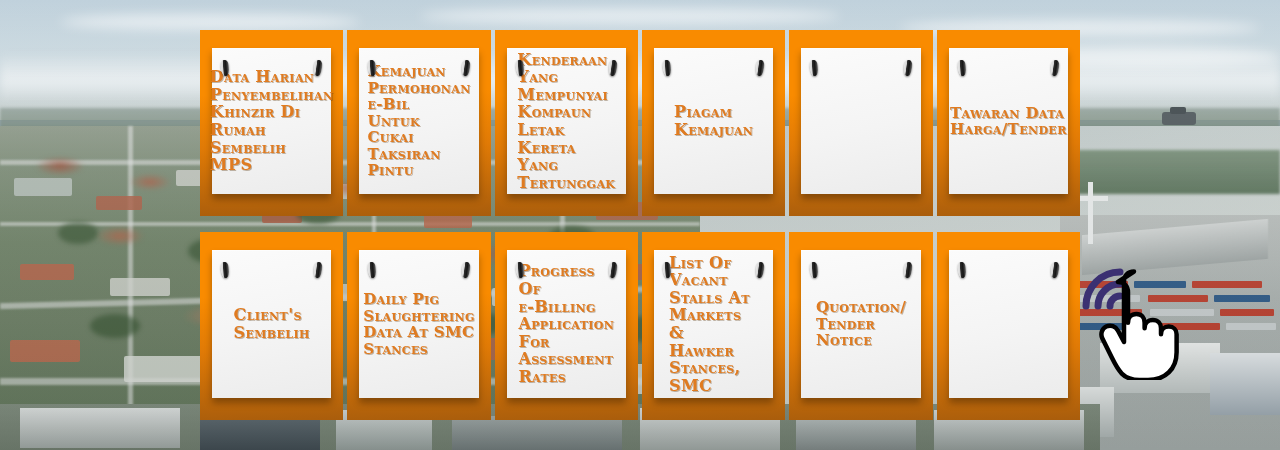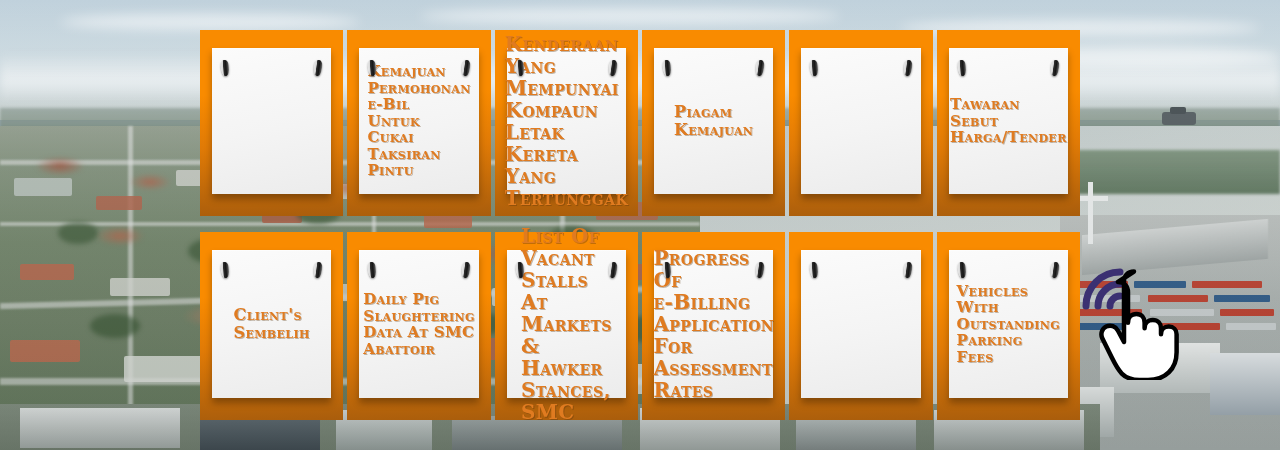--- a/index.html
+++ b/index.html
@@ -136,21 +136,21 @@
     font-weight:bold;
     font-variant:small-caps;
     font-size:15px;
     line-height:1.10;
     letter-spacing:.4px;
     text-align:left;
     text-shadow:1px 1px 0 rgba(90,55,15,.35);
     white-space:pre-line;
     margin:11px;
   }
-  .tile.t-sm .title{font-size:20px;}
+  .tile.t-sm .title{font-size:16px;}
   .tile.t-lg .title{font-size:16px;}
 
   
   .clip{
     position:absolute;top:12px;width:8px;height:16px;
     background:linear-gradient(92deg,#e9e9e9 0%,#d6d6d6 26%,#2d2d2d 34%,#151515 62%,#4a4a4a 84%,#9a9a9a 100%);
     border-radius:45% 45% 42% 42%/34% 34% 56% 56%;
     box-shadow:0 1px 2px rgba(0,0,0,.45);
     transform:rotate(-6deg);
   }
@@ -257,20 +257,25 @@
     <div class="bld" style="position:absolute;left:934px;top:6px;width:150px;height:40px;background:linear-gradient(180deg,#cdd3d2,#8e9794);"></div>
   </div>
 </div>
 
 <div id="grid">
 
   <div class="tile t-sm">
     <div class="paper">
       <span class="clip left"></span>
       <span class="clip right"></span>
+      <p class="title">Data Harian
+Penyembelihan
+Khinzir Di
+Rumah
+Sembelih MPS</p>
     </div>
   </div>
 
   <div class="tile">
     <div class="paper">
       <span class="clip left"></span>
       <span class="clip right"></span>
       <p class="title">Kemajuan
 Permohonan
 e-Bil
@@ -307,84 +312,83 @@
     <div class="paper">
       <span class="clip left"></span>
       <span class="clip right"></span>
     </div>
   </div>
 
   <div class="tile">
     <div class="paper">
       <span class="clip left"></span>
       <span class="clip right"></span>
-      <p class="title">Tawaran Sebut
+      <p class="title">Tawaran Data
 Harga/Tender</p>
     </div>
   </div>
 
   <div class="tile t-lg">
     <div class="paper">
       <span class="clip left"></span>
       <span class="clip right"></span>
       <p class="title">Client's
 Sembelih</p>
     </div>
   </div>
 
   <div class="tile">
     <div class="paper">
       <span class="clip left"></span>
       <span class="clip right"></span>
       <p class="title">Daily Pig
 Slaughtering
 Data At SMC
-Abattoir</p>
-    </div>
-  </div>
-
-  <div class="tile t-sm">
-    <div class="paper">
-      <span class="clip left"></span>
-      <span class="clip right"></span>
-      <p class="title">List Of Vacant
-Stalls At
-Markets &amp;
-Hawker
-Stances, SMC</p>
+Stances</p>
     </div>
   </div>
 
   <div class="tile t-sm">
     <div class="paper">
       <span class="clip left"></span>
       <span class="clip right"></span>
       <p class="title">Progress Of
 e-Billing
 Application
 For
 Assessment
 Rates</p>
     </div>
   </div>
 
-  <div class="tile">
-    <div class="paper">
-      <span class="clip left"></span>
-      <span class="clip right"></span>
-    </div>
-  </div>
-
-  <div class="tile">
-    <div class="paper">
-      <span class="clip left"></span>
-      <span class="clip right"></span>
-      <p class="title">Vehicles With
-Outstanding
-Parking Fees</p>
+  <div class="tile t-sm">
+    <div class="paper">
+      <span class="clip left"></span>
+      <span class="clip right"></span>
+      <p class="title">List Of Vacant
+Stalls At
+Markets &amp;
+Hawker
+Stances, SMC</p>
+    </div>
+  </div>
+
+  <div class="tile">
+    <div class="paper">
+      <span class="clip left"></span>
+      <span class="clip right"></span>
+      <p class="title">Quotation/
+Tender Notice</p>
+    </div>
+  </div>
+
+  <div class="tile">
+    <div class="paper">
+      <span class="clip left"></span>
+      <span class="clip right"></span>
     </div>
   </div>
 
 </div>
 
 <svg id="cursor" viewBox="0 0 108 132">
   <g fill="none" stroke="#3b3072" stroke-width="7" stroke-linecap="round">
     <path d="M8 58 A34 34 0 0 1 42 24"></path>
     <path d="M20 58 A22 22 0 0 1 42 36"></path>
     <path d="M32 58 A10 10 0 0 1 42 48"></path>

